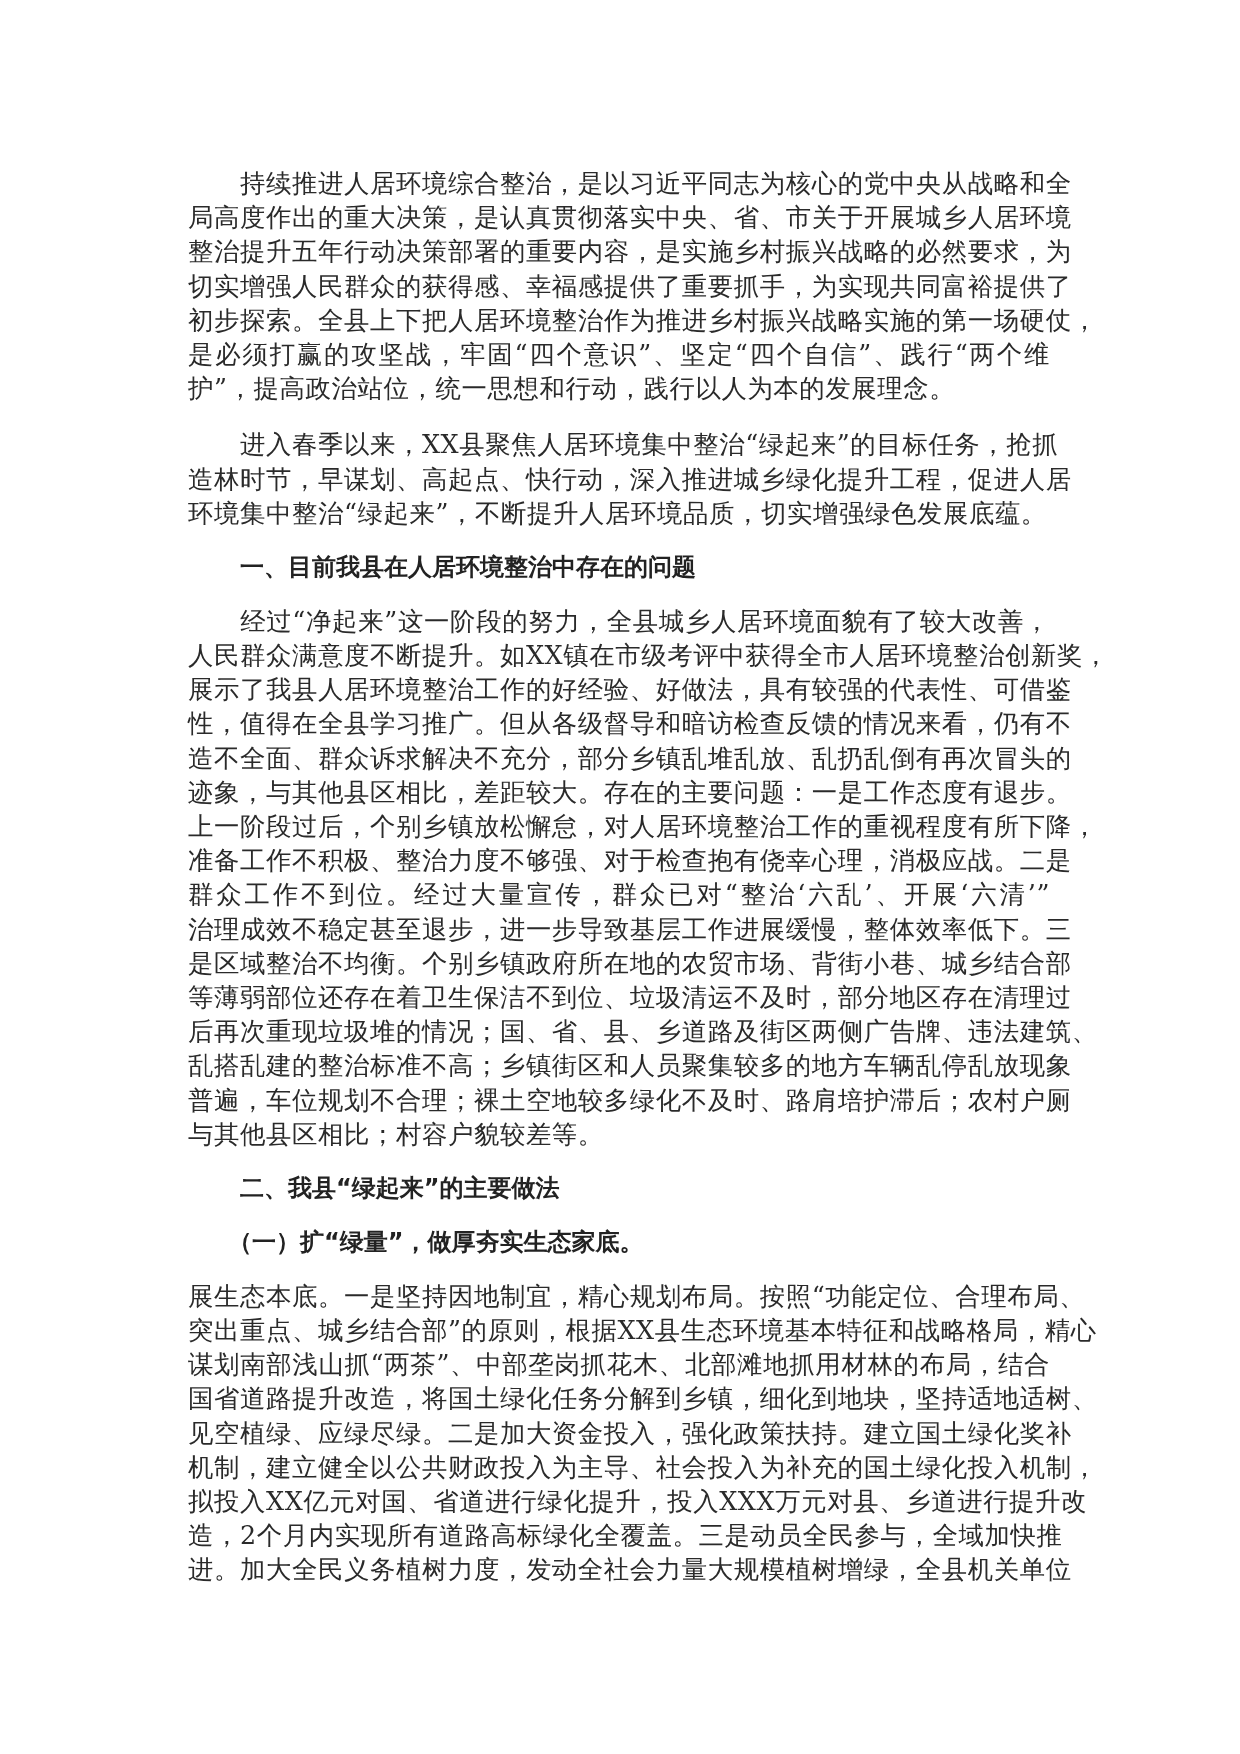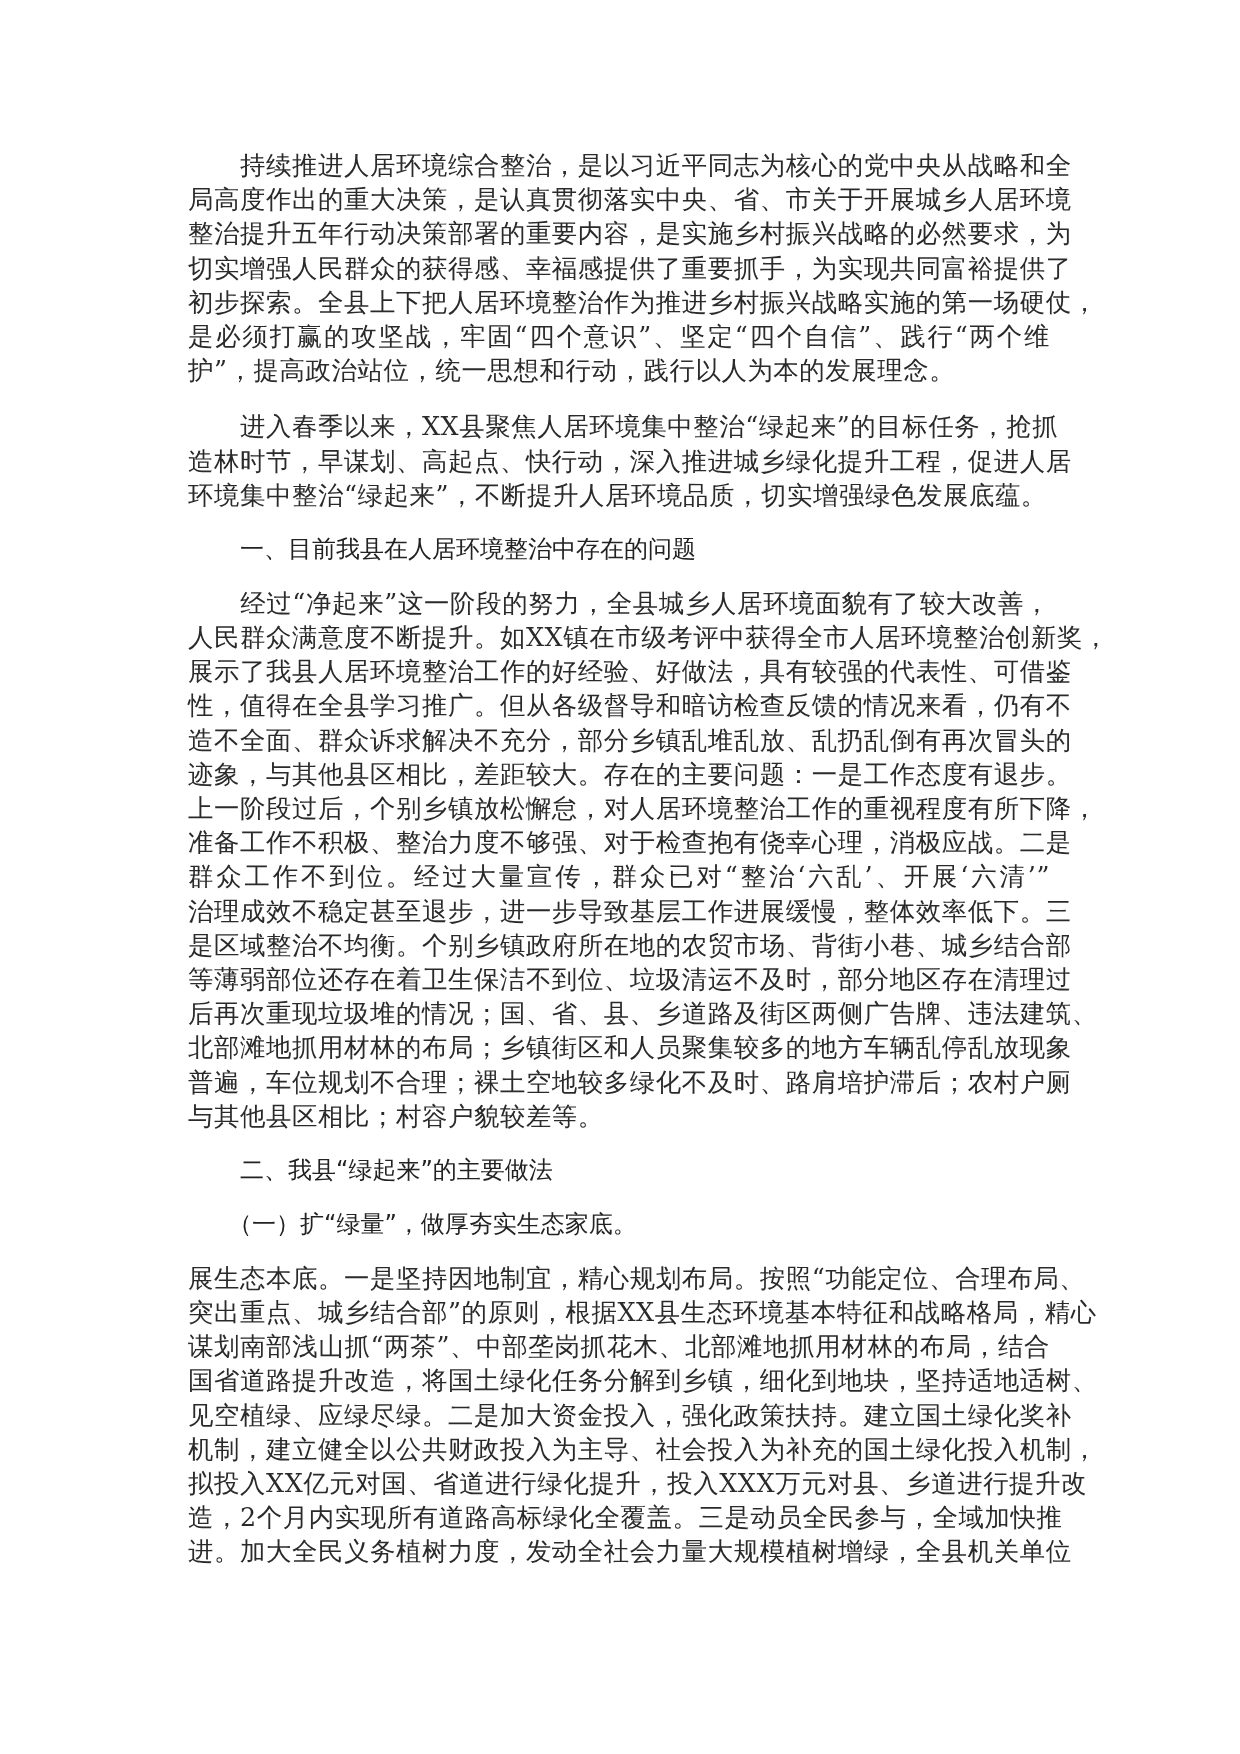--- a/index.html
+++ b/index.html
@@ -1,32 +1,32 @@
 <!DOCTYPE html>
 <html><head>
 <meta charset="utf-8">
 <style>
   html, body { margin: 0; padding: 0; background: #ffffff; }
   body { width: 1240px; height: 1754px; position: relative; overflow: hidden; }
   .page {
-    position: absolute; left: 188px; top: 148px; width: 862px;
+    position: absolute; left: 188px; top: 166px; width: 862px;
     font-family: "DejaVu Serif", "Liberation Serif", serif;
     color: #2a2a2a;
   }
   .para { margin: 0; }
   .line {
     display: block; height: 34.2px; line-height: 34.2px;
     font-size: 25.4px; white-space: nowrap; letter-spacing: 0.6px;
     text-align: justify; text-align-last: justify;
   }
   .line.last { text-align-last: left; }
   .gap-para { height: 22px; }
   .heading {
     font-family: "DejaVu Sans", "Liberation Sans", sans-serif;
-    font-weight: normal; font-size: 24px; height: 34px; line-height: 34px;
+    font-weight: bold; font-size: 24px; height: 34px; line-height: 34px;
     color: #222; padding-left: 52px; white-space: nowrap;
   }
   .subheading { padding-left: 40px; }
   .gap-head { height: 20px; }
 </style>
 </head>
 <body>
 
 <div class="page">
 
@@ -58,21 +58,21 @@
     <span class="line">性，值得在全县学习推广。但从各级督导和暗访检查反馈的情况来看，仍有不</span>
     <span class="line">造不全面、群众诉求解决不充分，部分乡镇乱堆乱放、乱扔乱倒有再次冒头的</span>
     <span class="line">迹象，与其他县区相比，差距较大。存在的主要问题：一是工作态度有退步。</span>
     <span class="line">上一阶段过后，个别乡镇放松懈怠，对人居环境整治工作的重视程度有所下降，</span>
     <span class="line">准备工作不积极、整治力度不够强、对于检查抱有侥幸心理，消极应战。二是</span>
     <span class="line">群众工作不到位。经过大量宣传，群众已对“整治‘六乱’、开展‘六清’”</span>
     <span class="line">治理成效不稳定甚至退步，进一步导致基层工作进展缓慢，整体效率低下。三</span>
     <span class="line">是区域整治不均衡。个别乡镇政府所在地的农贸市场、背街小巷、城乡结合部</span>
     <span class="line">等薄弱部位还存在着卫生保洁不到位、垃圾清运不及时，部分地区存在清理过</span>
     <span class="line">后再次重现垃圾堆的情况；国、省、县、乡道路及街区两侧广告牌、违法建筑、</span>
-    <span class="line">北部滩地抓用材林的布局；乡镇街区和人员聚集较多的地方车辆乱停乱放现象</span>
+    <span class="line">乱搭乱建的整治标准不高；乡镇街区和人员聚集较多的地方车辆乱停乱放现象</span>
     <span class="line">普遍，车位规划不合理；裸土空地较多绿化不及时、路肩培护滞后；农村户厕</span>
     <span class="line last">与其他县区相比；村容户貌较差等。</span>
   </div>
   <div class="gap-head"></div>
 
   <div class="heading">二、我县“绿起来”的主要做法</div>
   <div class="gap-head"></div>
 
   <div class="heading subheading">（一）扩“绿量”，做厚夯实生态家底。</div>
   <div class="gap-head"></div>

